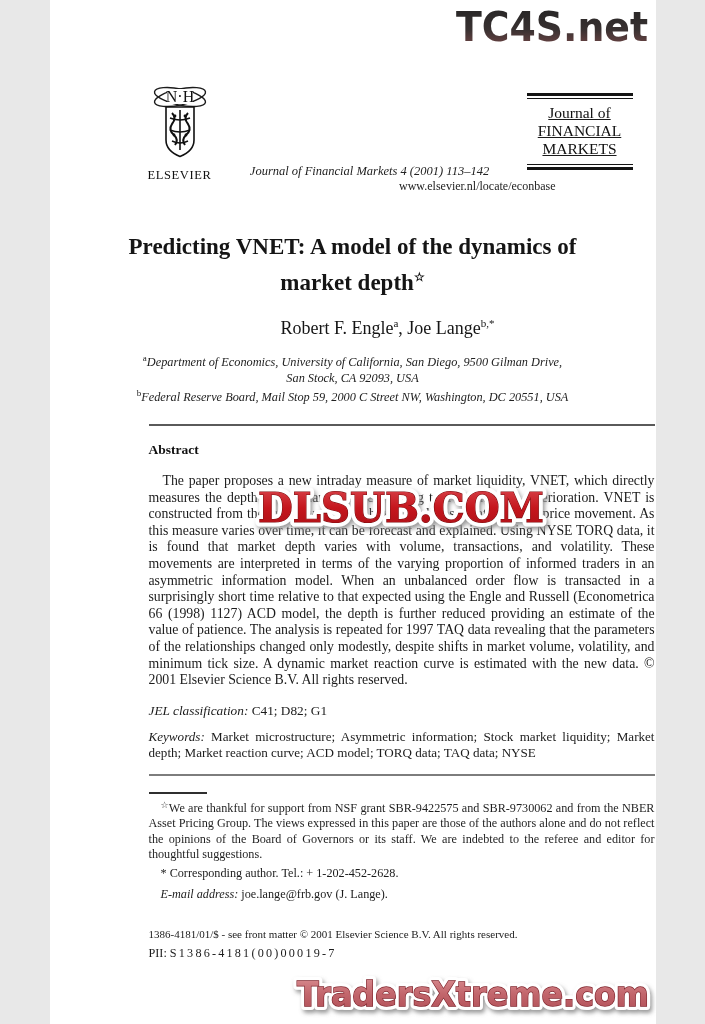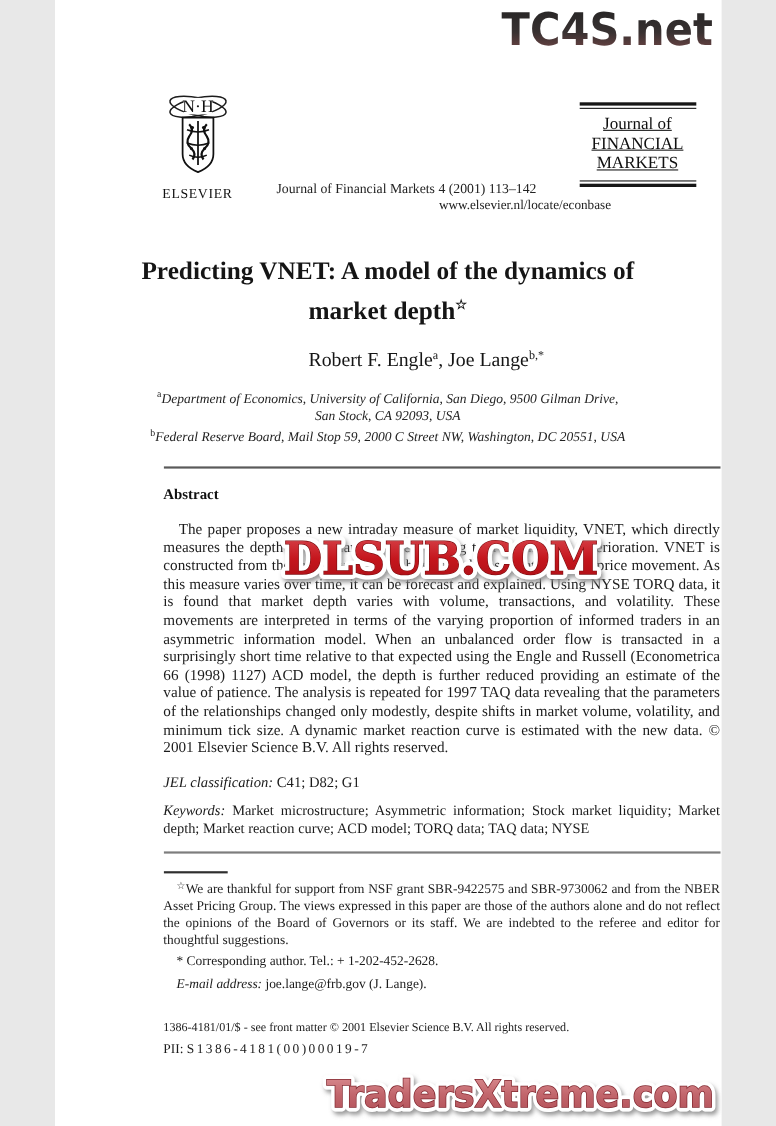--- a/index.html
+++ b/index.html
@@ -6,21 +6,21 @@
   .page {
     position:relative; width:606px; height:1024px; margin:0 auto;
     background:#ffffff; color:#1b1b1b;
     font-family:"Liberation Serif", serif; overflow:hidden;
   }
   .abs { position:absolute; }
 
   
   .logo-block { left:98px; top:86px; width:64px; text-align:center; }
   .publisher  { font-size:12.5px; letter-spacing:0.6px; margin-top:2px; color:#111; }
-  .journal-ref{ left:150px; top:164px; width:340px; text-align:center; font-size:12.5px; color:#222; }
+  .journal-ref{ left:150px; top:164px; width:340px; text-align:center; font-size:12.5px; color:#222;font-style:italic; }
   .jbox { left:477px; top:93px; width:106px; text-align:center;text-decoration:underline; }
   .rule-thick { height:3px; background:#151515; }
   .rule-thin  { height:1px; background:#151515; }
   .jbox .gap2 { height:2px; }
   .jbox-text  { padding:5px 0 6px 0; font-size:15.5px; line-height:18px; color:#101010; }
   .website { right:100px; top:179px; font-size:12px; color:#222; }
 
   
   .title { left:0; top:231px; width:100%; text-align:center;
            font-size:23px; line-height:31px; color:#151515;font-weight:bold; }

